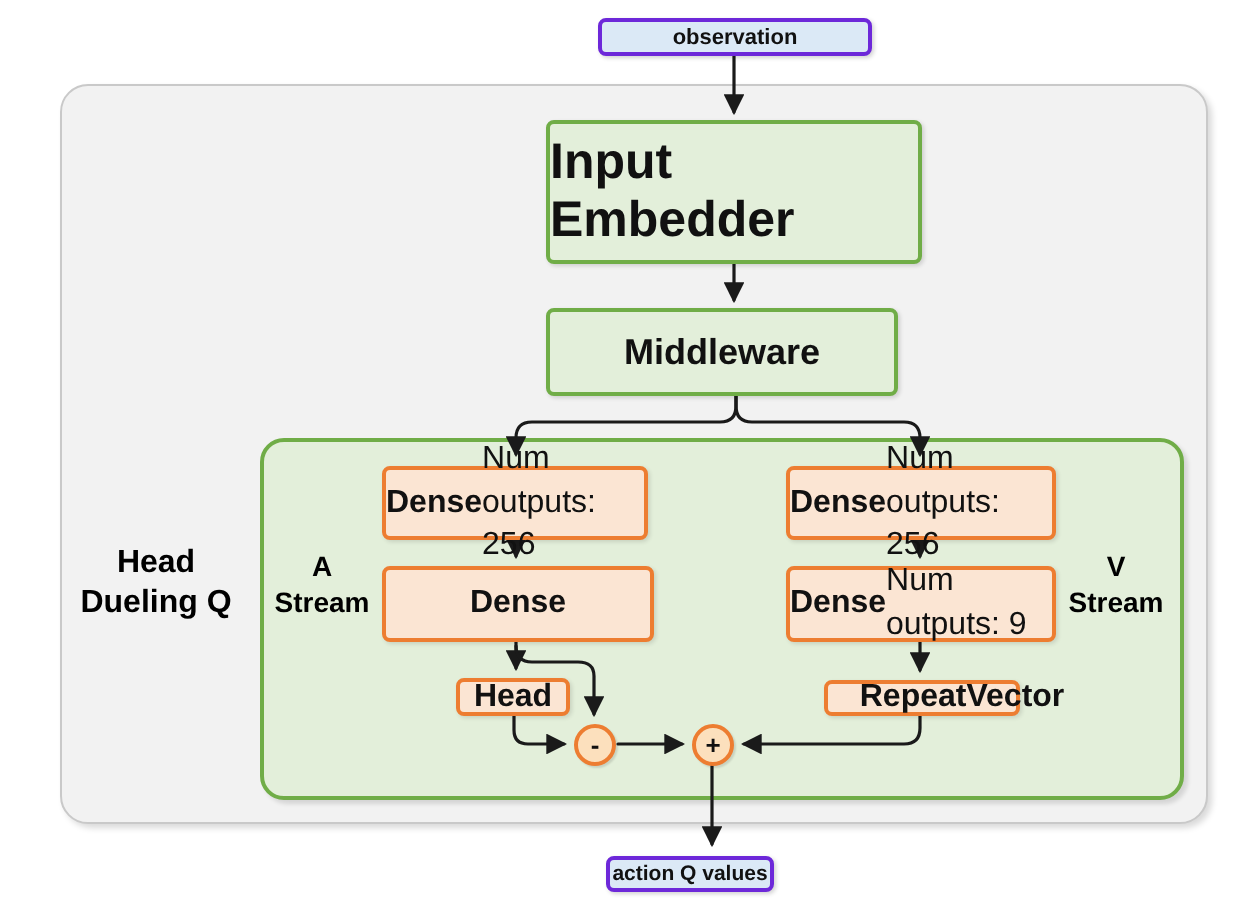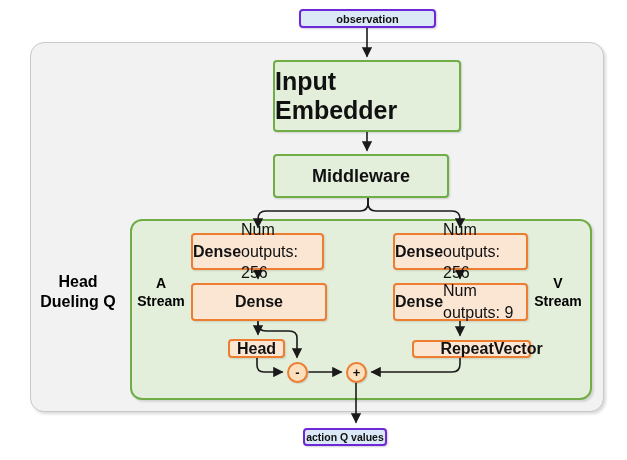--- a/index.html
+++ b/index.html
@@ -116,16 +116,16 @@
 <div class="abs op-circle node" style="left:287px;top:362px;">-</div>
 
 <div class="abs orange-box node" style="left:393px;top:233px;width:135px;height:37px;">
   <div class="t">Dense</div>
   <div>Num outputs: 256</div>
 </div>
 <div class="abs orange-box node" style="left:393px;top:283px;width:135px;height:38px;">
   <div class="t">Dense</div>
   <div>Num outputs: 9</div>
 </div>
-<div class="abs orange-box node" style="left:412px;top:340px;width:119px;height:18px;padding-left:40px;">
+<div class="abs orange-box node" style="left:412px;top:340px;width:98px;height:18px;padding-left:40px;">
   <div class="t">RepeatVector</div>
 </div>
 <div class="abs op-circle node" style="left:346px;top:362px;">+</div>
 
 </body></html>

